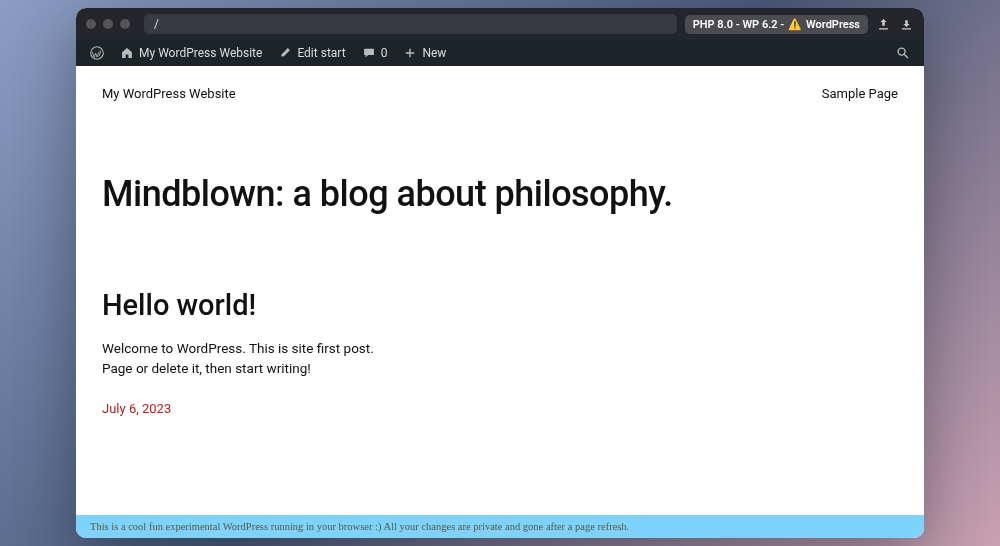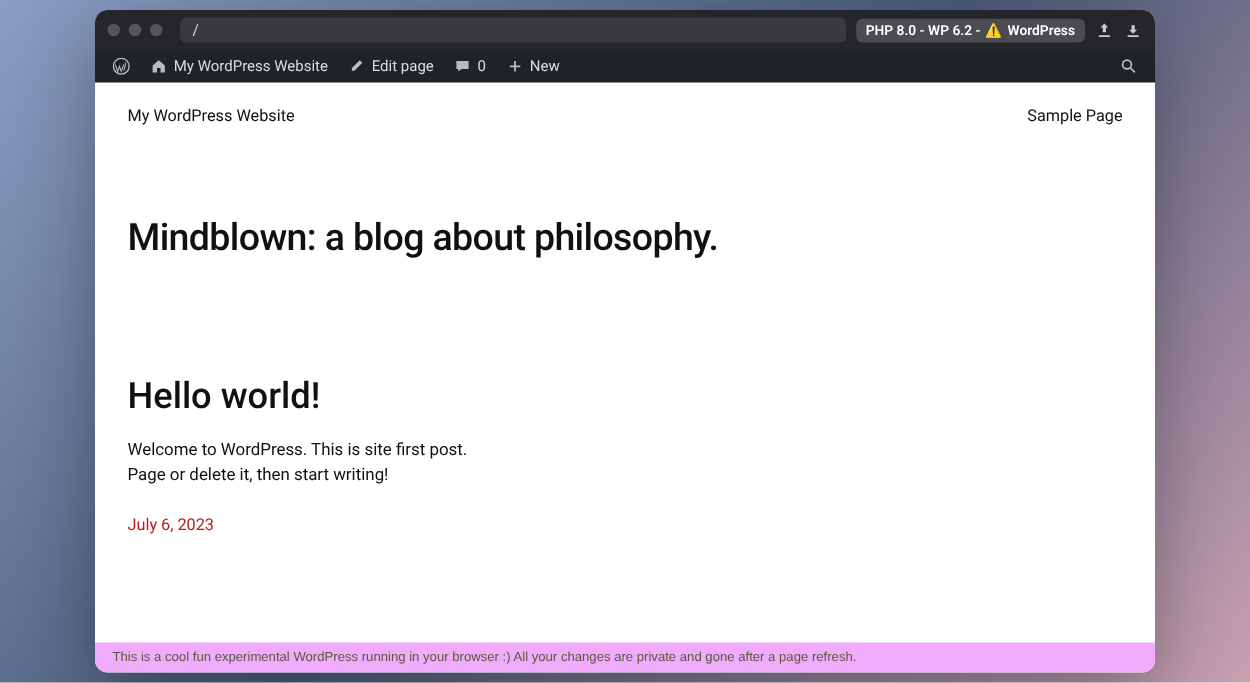--- a/index.html
+++ b/index.html
@@ -84,28 +84,28 @@
     .site-header {
       display: flex;
       justify-content: space-between;
       align-items: center;
       padding: 20px 26px;
       font-size: 13px;
       color: #111;
     }
     .site-header a { color: #111; text-decoration: none; }
     .content { padding: 0 26px; flex: 1; color: #111; }
-    .blog-title { font-size: 30px; font-weight: 500; letter-spacing: -0.5px; margin-top: 52px; margin-bottom: 92px;}
+    .blog-title { font-size: 36px; font-weight: 500; letter-spacing: -0.5px; margin-top: 52px; margin-bottom: 73px;}
     .post-title { font-size: 29px; font-weight: 500; margin-bottom: 16px; }
     .post-body { font-size: 13.5px; line-height: 1.5; margin-bottom: 22px; }
     .post-date { font-size: 13px; color: #b91c1c; }
     .footer-note {
-      background: #f0abfc;
+      background: #7dd3fc;
       color: #5a5a3a;
-      font-family: Liberation Sans, sans-serif;
+      font-family: Liberation Serif, serif;
       font-size: 10.5px;
       padding: 6px 14px;
       white-space: nowrap;
       overflow: hidden;
     }
   </style>
 </head>
 <body>
 
 <div class="window">
@@ -142,21 +142,21 @@
     <div class="adminbar-item">
       <svg viewBox="0 0 20 20">
           <path d="M10 3l7 6v8h-5v-5H8v5H3v-8z"></path>
         </svg>
       <span>My WordPress Website</span>
     </div>
     <div class="adminbar-item">
       <svg viewBox="0 0 20 20">
           <path d="M14 3l3 3-9 9H5v-3z"></path>
         </svg>
-      <span>Edit page</span>
+      <span>Edit start</span>
     </div>
     <div class="adminbar-item">
       <svg viewBox="0 0 20 20">
           <path d="M3 4h14v9H9l-4 3v-3H3z"></path>
         </svg>
       <span>0</span>
     </div>
     <div class="adminbar-item">
       <svg viewBox="0 0 20 20">
           <path d="M9 4h2v5h5v2h-5v5H9v-5H4V9h5z"></path>

